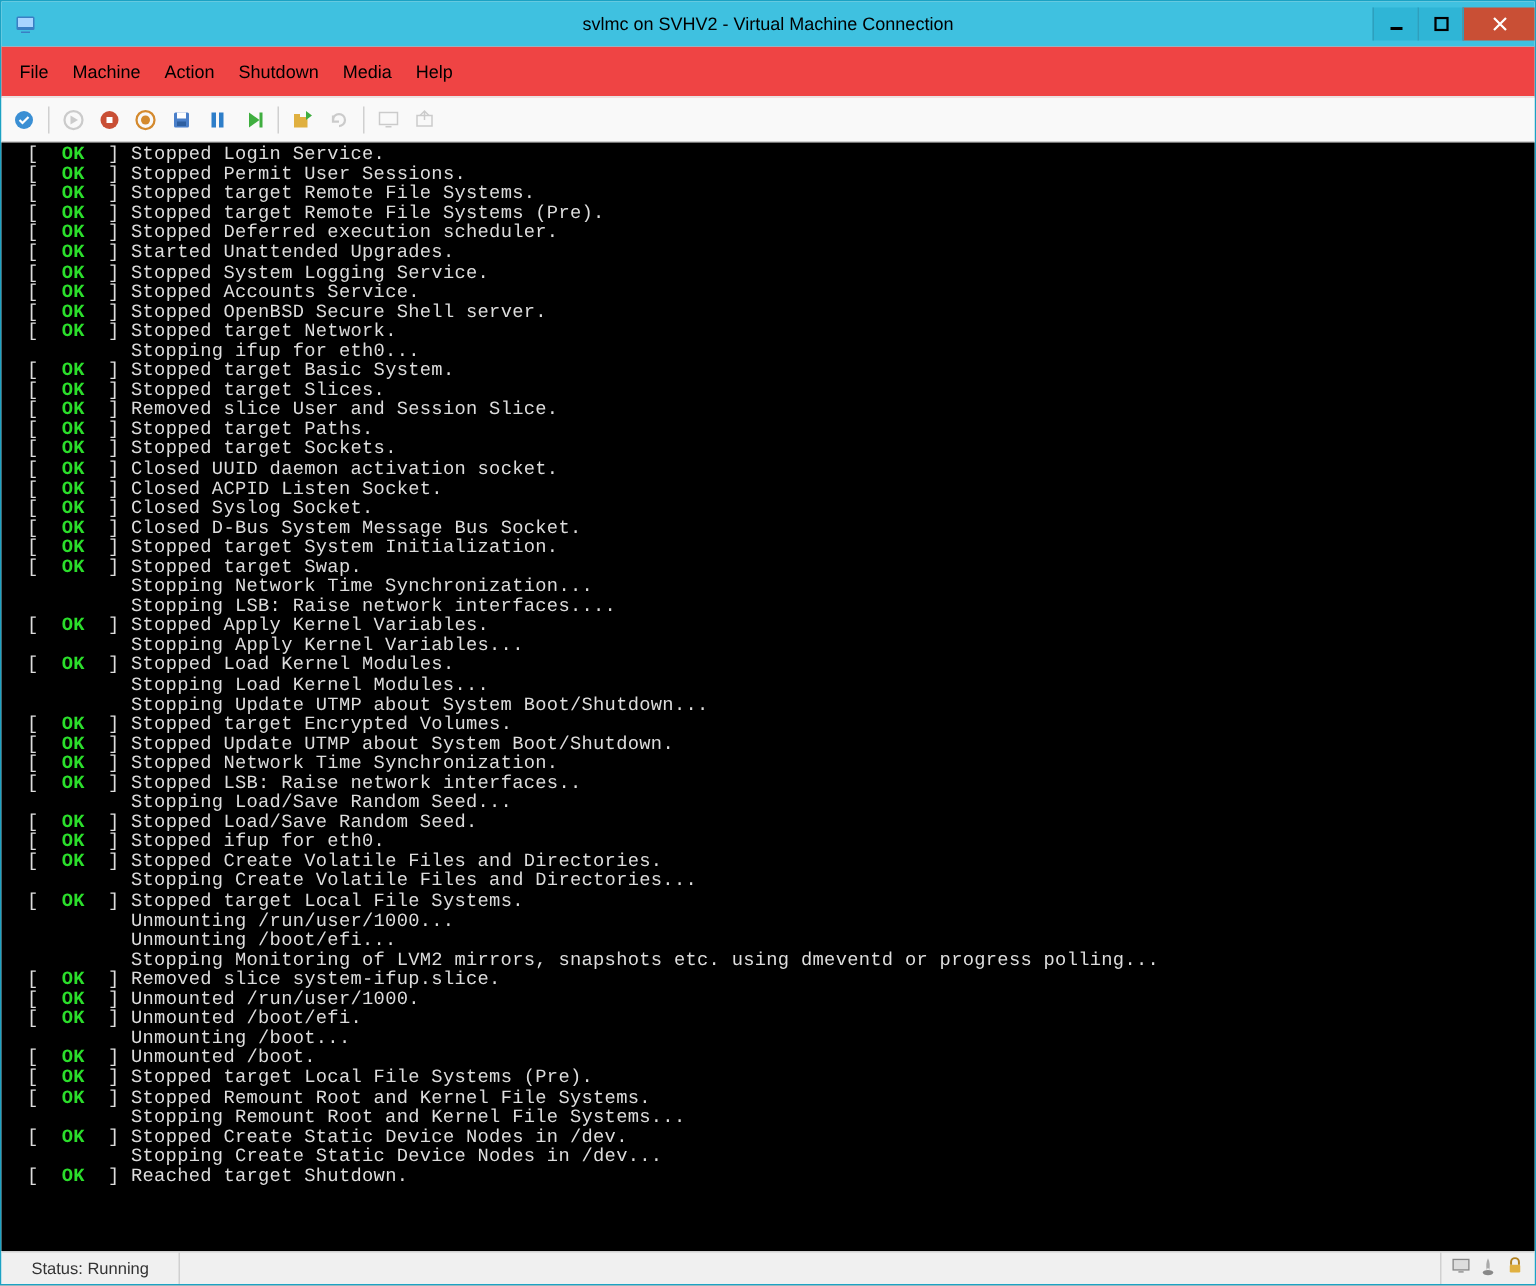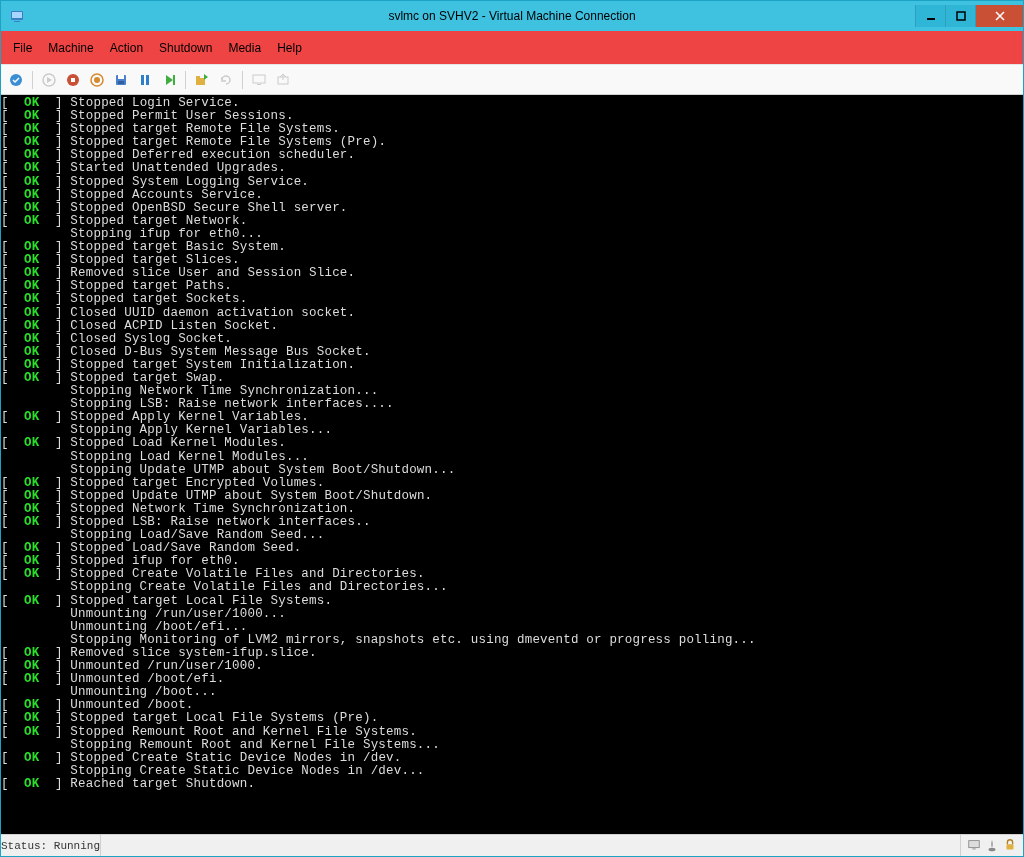--- a/index.html
+++ b/index.html
@@ -15,25 +15,25 @@
   .win-btn.max { background:#2fb5d6;}
   .win-btn.min { background:#2fb5d6;}
   .win-btn svg { width:10px; height:10px; }
   .menubar { height: 34px; background: #ef4444; border-bottom: 1px solid #e5e5e5; display: flex; align-items: center; padding: 0 4px; color:#000;}
   .menu-item { padding: 2px 8px; cursor: pointer; font-size:12px;}
   .toolbar { height: 30px; background: #f9f9f9; border-bottom: 1px solid #d0d0d0; display: flex; align-items: center; padding: 0 4px; gap:2px;}
   .tool-btn { width: 22px; height: 22px; display:flex; align-items:center; justify-content:center; cursor:pointer; border:1px solid transparent; border-radius:2px;}
   .tool-sep { width:1px; height:18px; background:#d0d0d0; margin:0 3px;}
   .tool-btn svg { width:16px; height:16px;}
   .tool-btn.disabled { opacity:0.4; cursor:default;}
-  .terminal { flex:1; background:#000; color:#ddd; font-family: "Consolas","Courier New", monospace; font-size:12.5px; line-height:13.1px; padding:2px 0; white-space:pre; overflow:hidden; letter-spacing:0.2px;}
+  .terminal { flex:1; background:#000; color:#ddd; font-family: "Consolas","Courier New", monospace; font-size:12.5px; line-height:13.1px; padding:2px 17px; white-space:pre; overflow:hidden; letter-spacing:0.2px;}
   .ok { color:#2bde2b; font-weight:bold;}
   .br { color:#ddd;}
   .statusbar { height: 22px; background:#f0f0f0; border-top:1px solid #d0d0d0; display:flex; align-items:center; font-size:11px; color:#333;}
-  .status-cell { padding:0 0; border-right:1px solid #d0d0d0; height:100%; display:flex; align-items:center;font-family:Liberation Mono, monospace;}
+  .status-cell { padding:0 20px; border-right:1px solid #d0d0d0; height:100%; display:flex; align-items:center;}
   .status-spacer { flex:1; border-right:1px solid #d0d0d0; height:100%;}
   .status-icons { display:flex; align-items:center; gap:4px; padding:0 6px;}
   .status-icons svg { width:14px; height:14px;}
 </style>
 </head>
 <body>
 
 <div class="window">
 
   <div class="titlebar">

